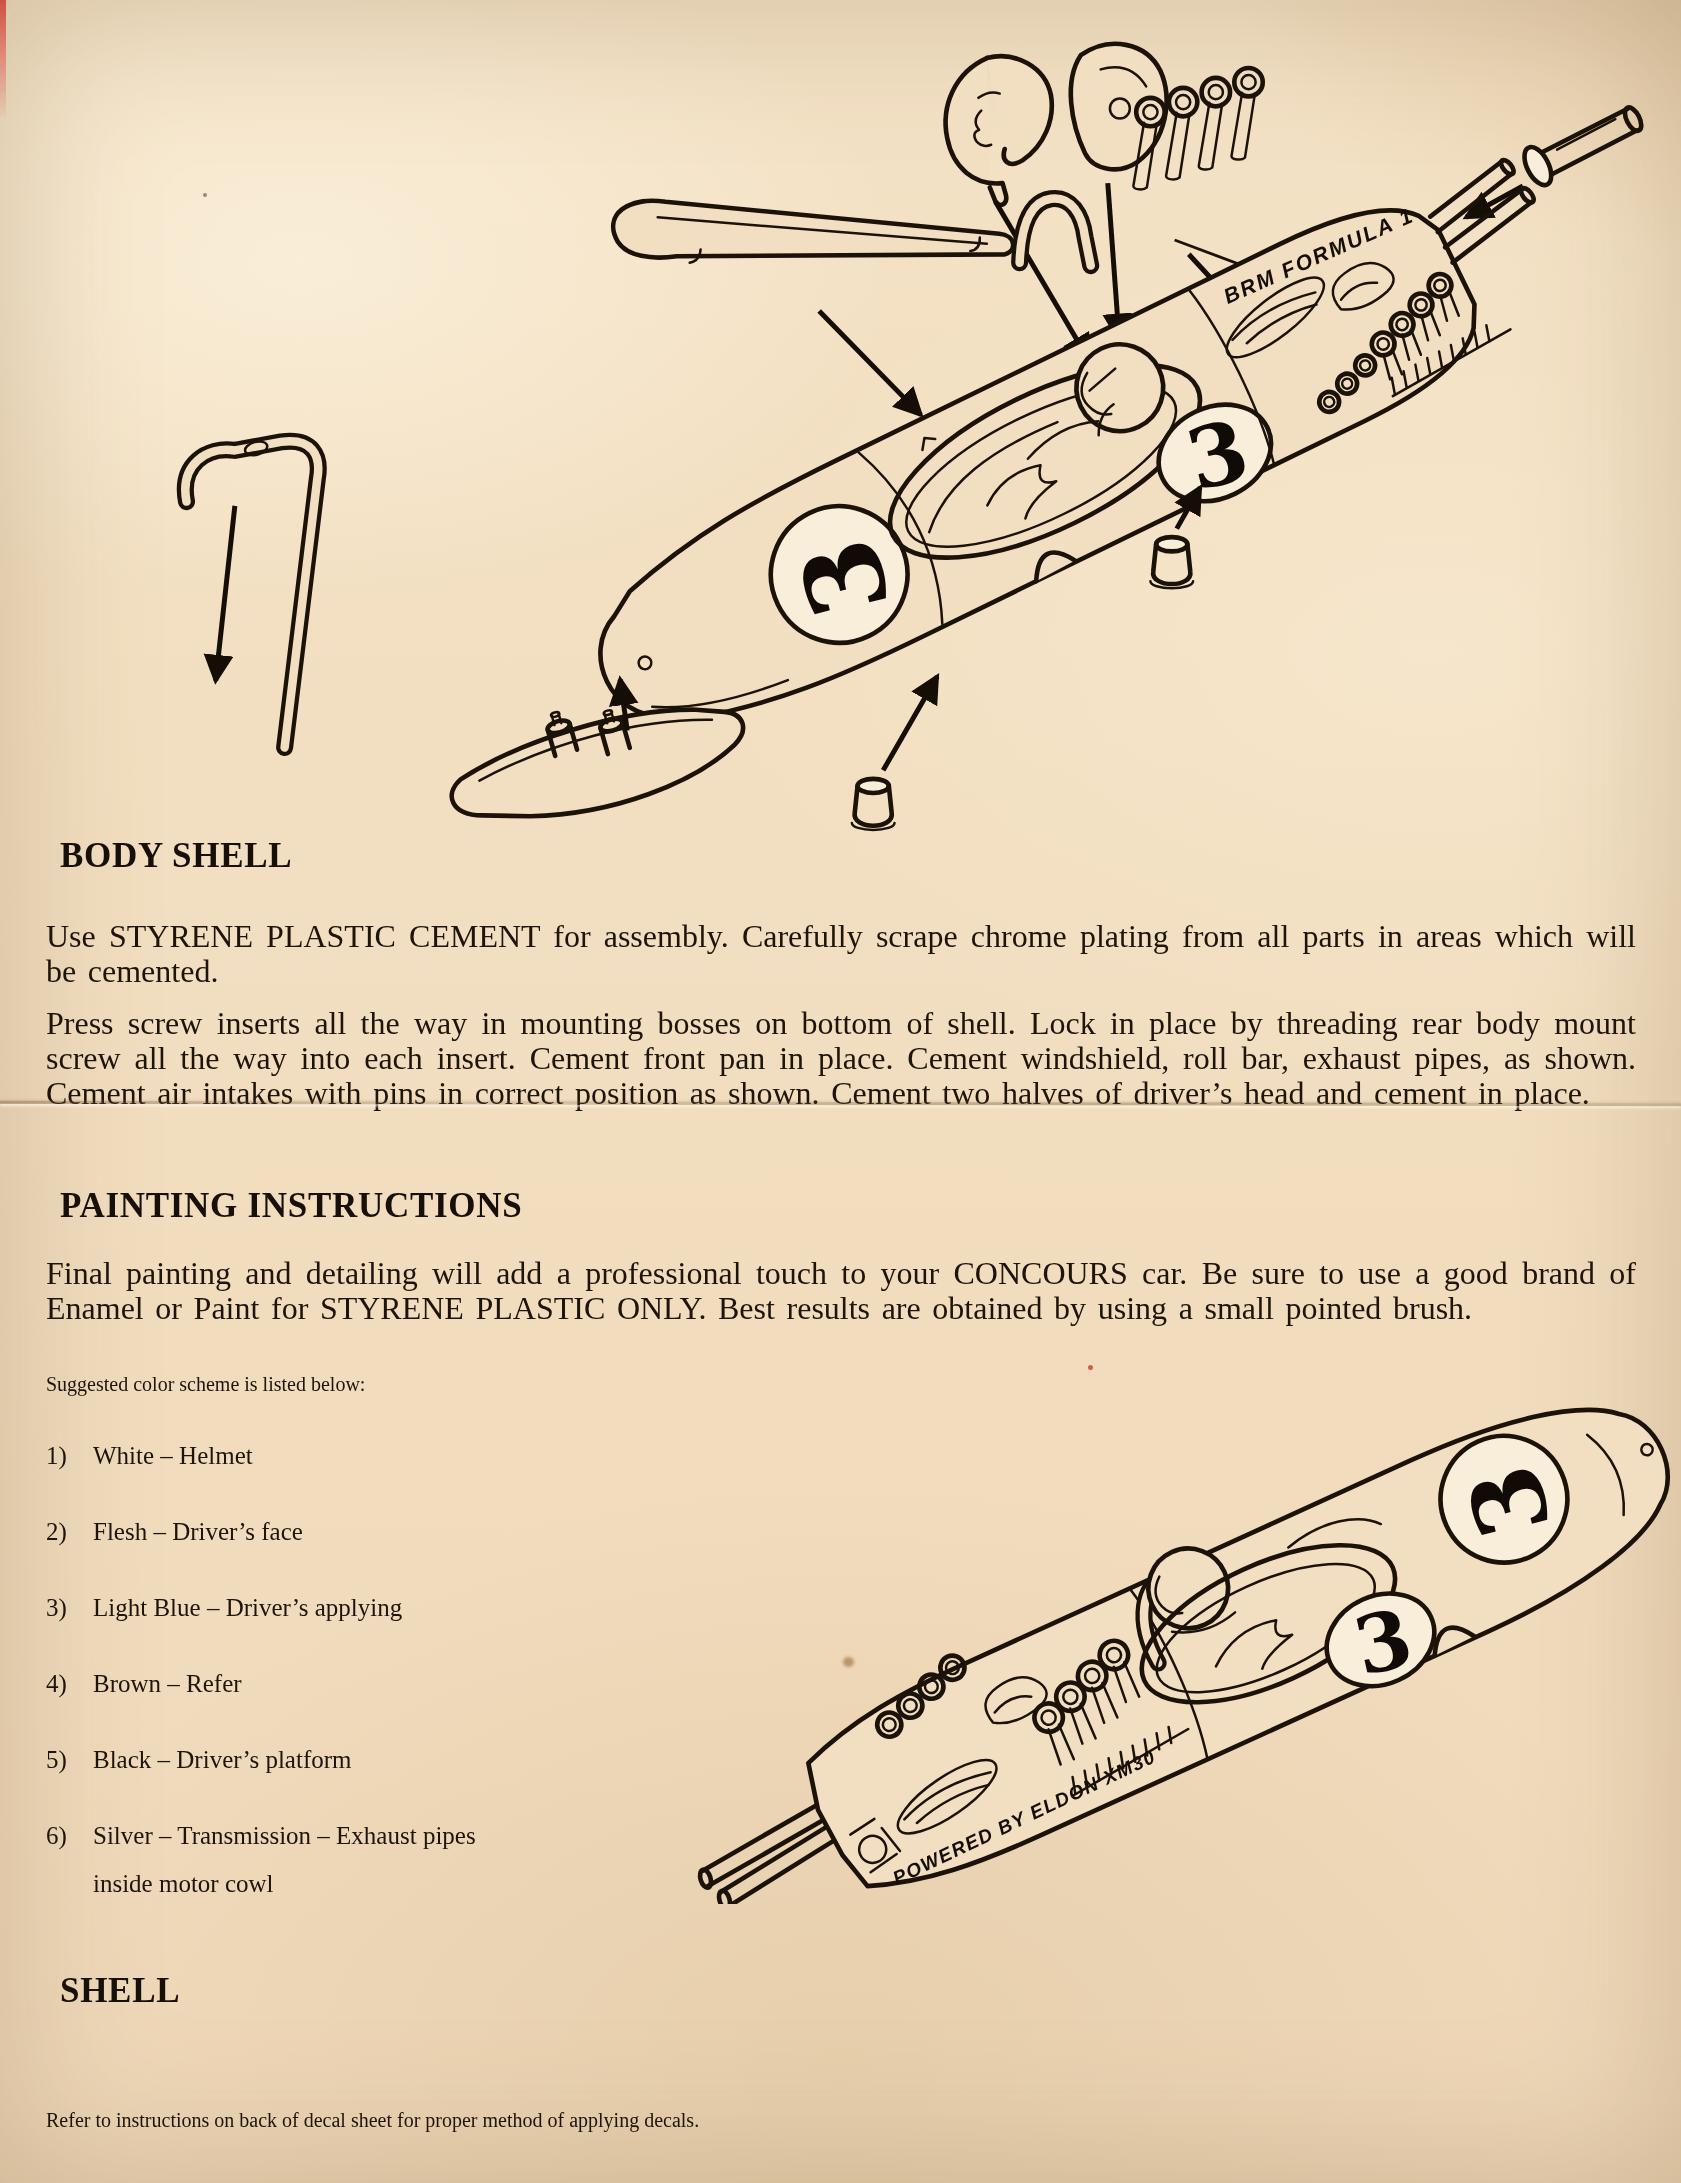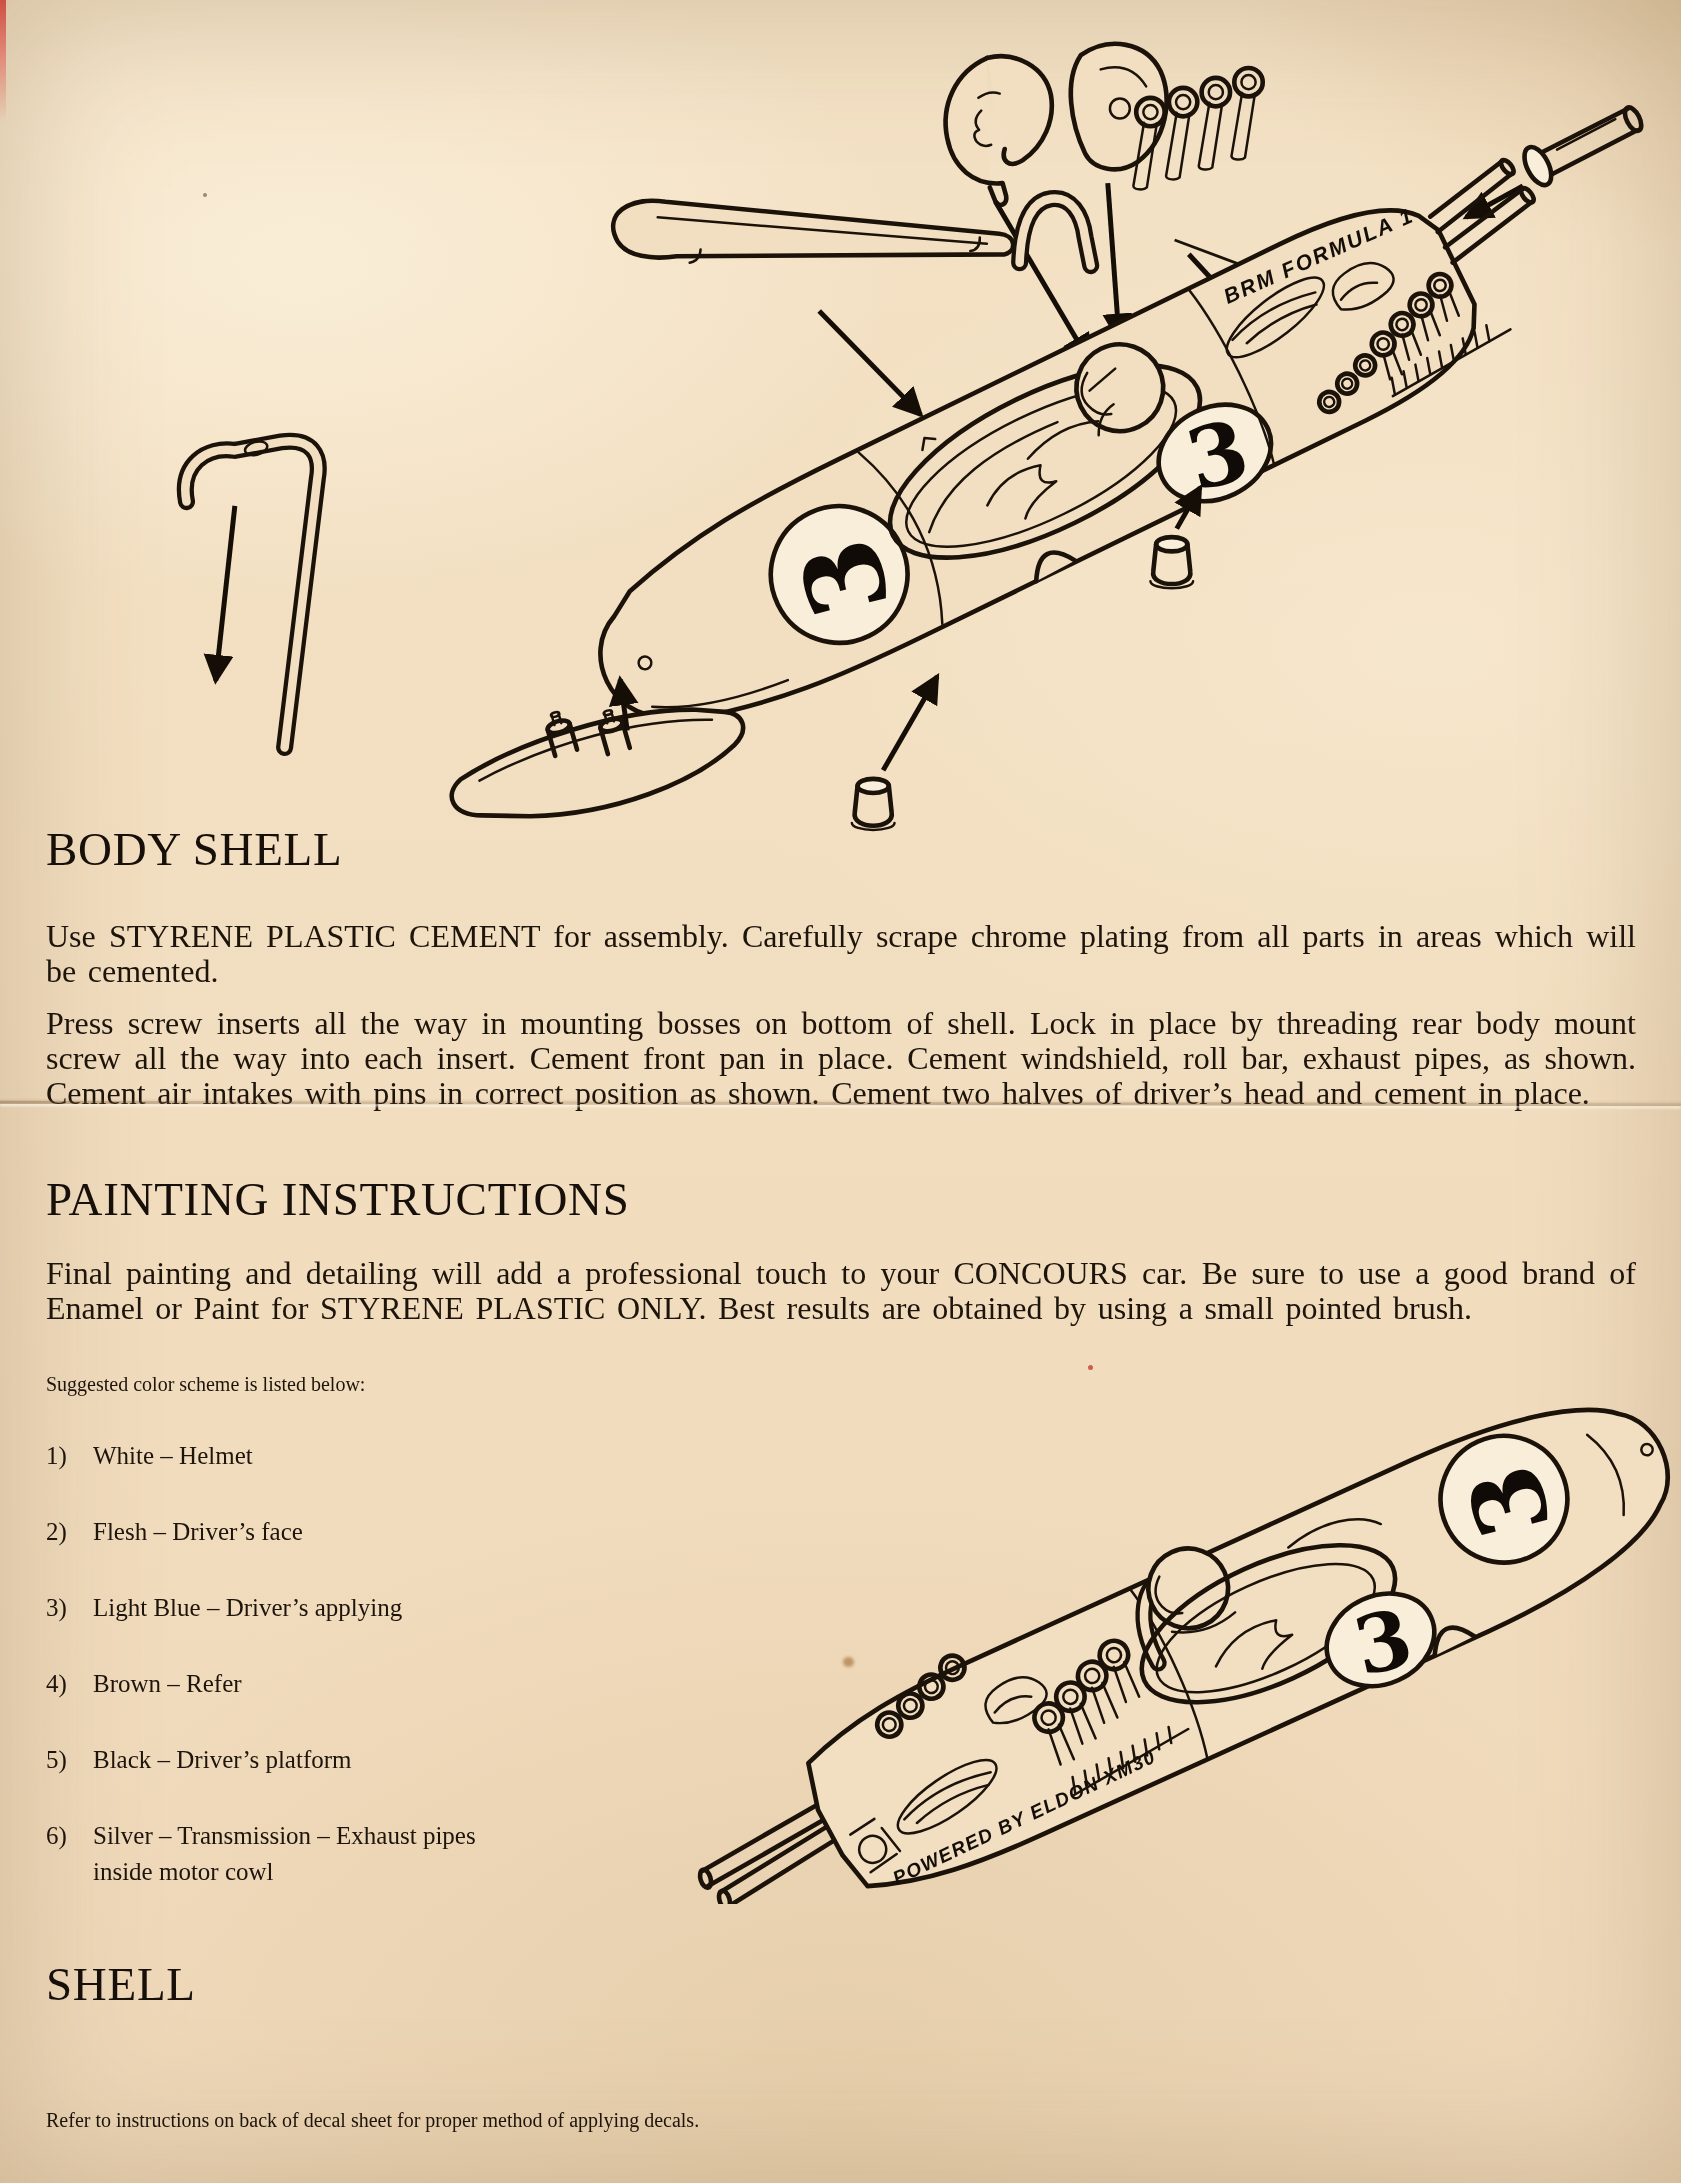--- a/index.html
+++ b/index.html
@@ -11,32 +11,32 @@
       radial-gradient(1067px 640px at 85% 30%, rgba(250,238,214,.45), rgba(250,238,214,0) 70%),
       radial-gradient(1138px 782px at 50% 95%, rgba(222,196,158,.5), rgba(222,196,158,0) 75%),
       radial-gradient(640px 356px at 100% 0%, rgba(214,186,146,.5), rgba(214,186,146,0) 70%),
       linear-gradient(180deg,#f4e2c6 0%,#f2dec0 40%,#efd9ba 100%);
     box-shadow: inset 0 0 156px rgba(120,85,45,.28);
     font-family:"Liberation Serif","DejaVu Serif",serif;
     color:#1b130b;
   }
   .abs{position:absolute;}
   h1.head{
-    margin:0;font-size:47px;font-weight:400;letter-spacing:0.7px;
+    margin:14px;font-size:35px;font-weight:700;letter-spacing:0.7px;
     color:#17100a;white-space:nowrap;
   }
   .para{
     font-size:32px;line-height:35px;text-align:justify;text-justify:inter-word;
     word-spacing:3.6px;color:#1d140c;
   }
   .plain{font-size:20px;line-height:35px;color:#1d140c;white-space:nowrap;}
   ul.colors{list-style:none;margin:0;padding:0;}
   ul.colors li{display:flex;margin-bottom:41px;font-size:25px;line-height:35px;color:#1d140c;}
   ul.colors li .n{width:47px;flex:0 0 47px;}
-  ul.colors li .t2{margin-top:1px;}
+  ul.colors li .t2{margin-top:13px;}
   #crease{
     left:0;top:1102px;width:1681px;height:2.8px;
     background:linear-gradient(90deg, rgba(101,70,38,.38), rgba(101,70,38,.18) 30%, rgba(101,70,38,.34) 60%, rgba(101,70,38,.22));
     box-shadow:0 2.1px 2.8px rgba(255,250,236,.75), 0 -1.4px 2.1px rgba(140,100,55,.12);
     transform:rotate(.08deg);
   }
   .freckle{border-radius:50%;position:absolute;}
   #edge-artifact{
     left:0;top:0;width:6.4px;height:121px;
     background:linear-gradient(180deg,#c8342a,#e2776a 45%,rgba(226,119,106,0));

